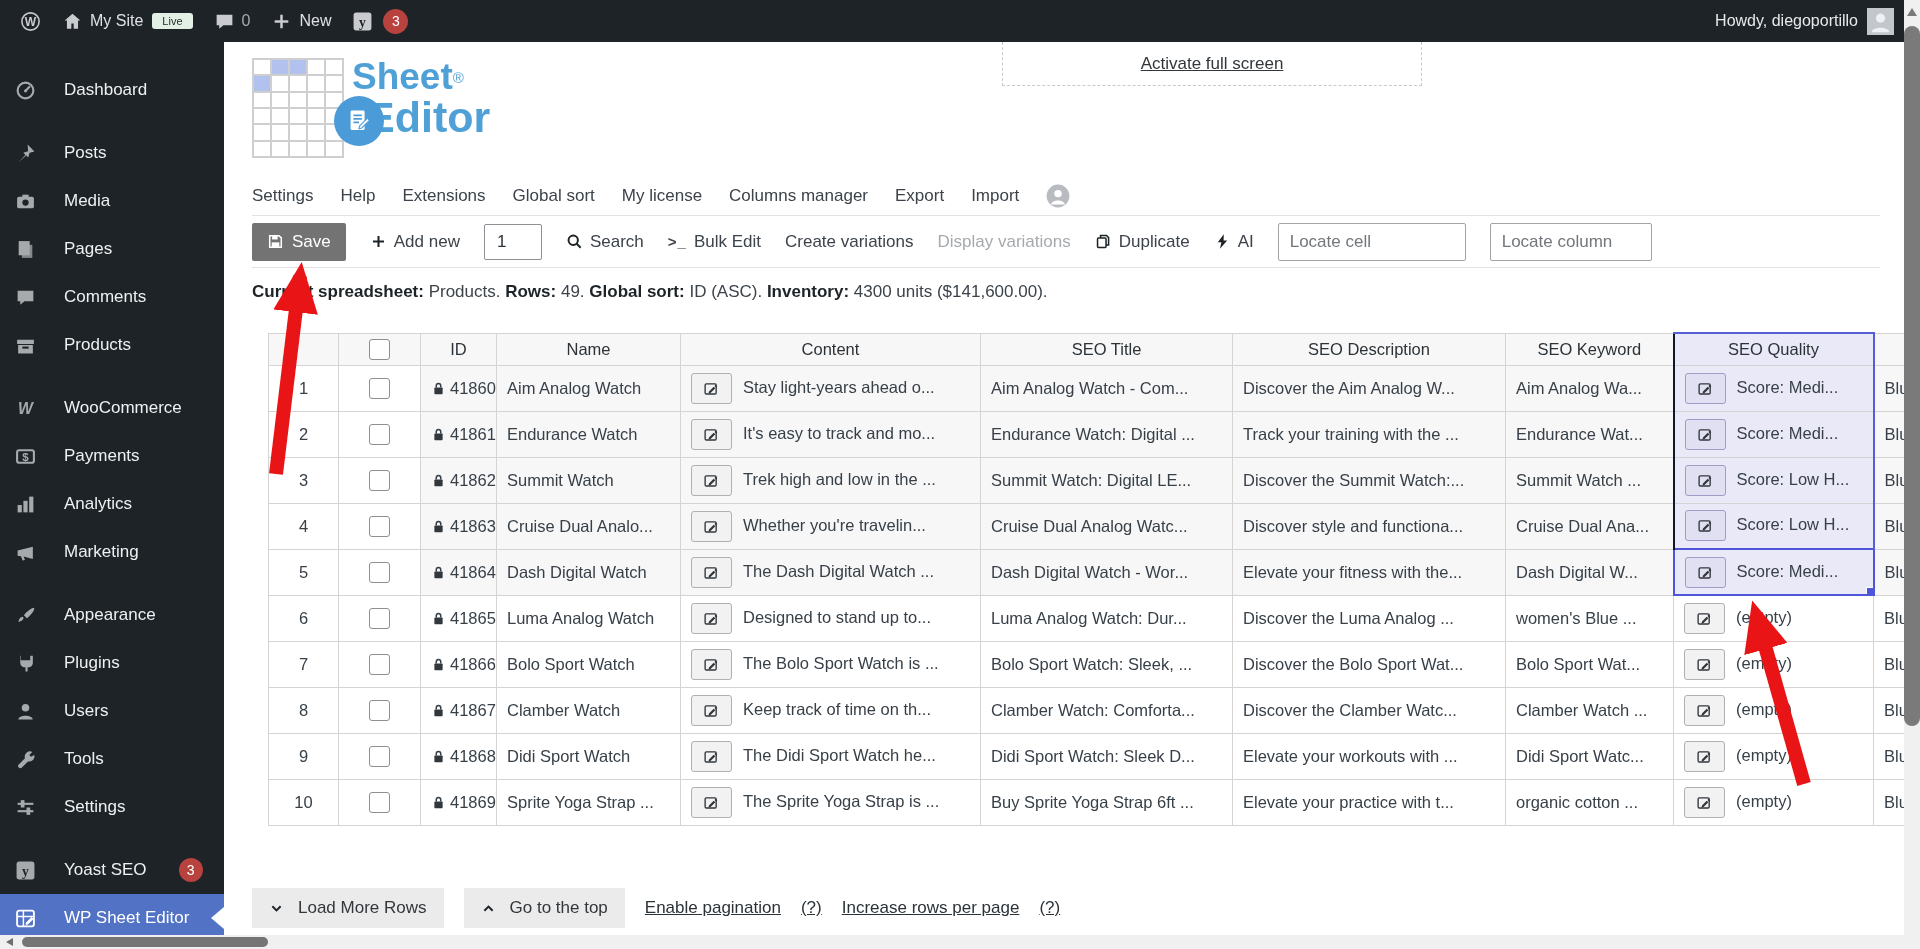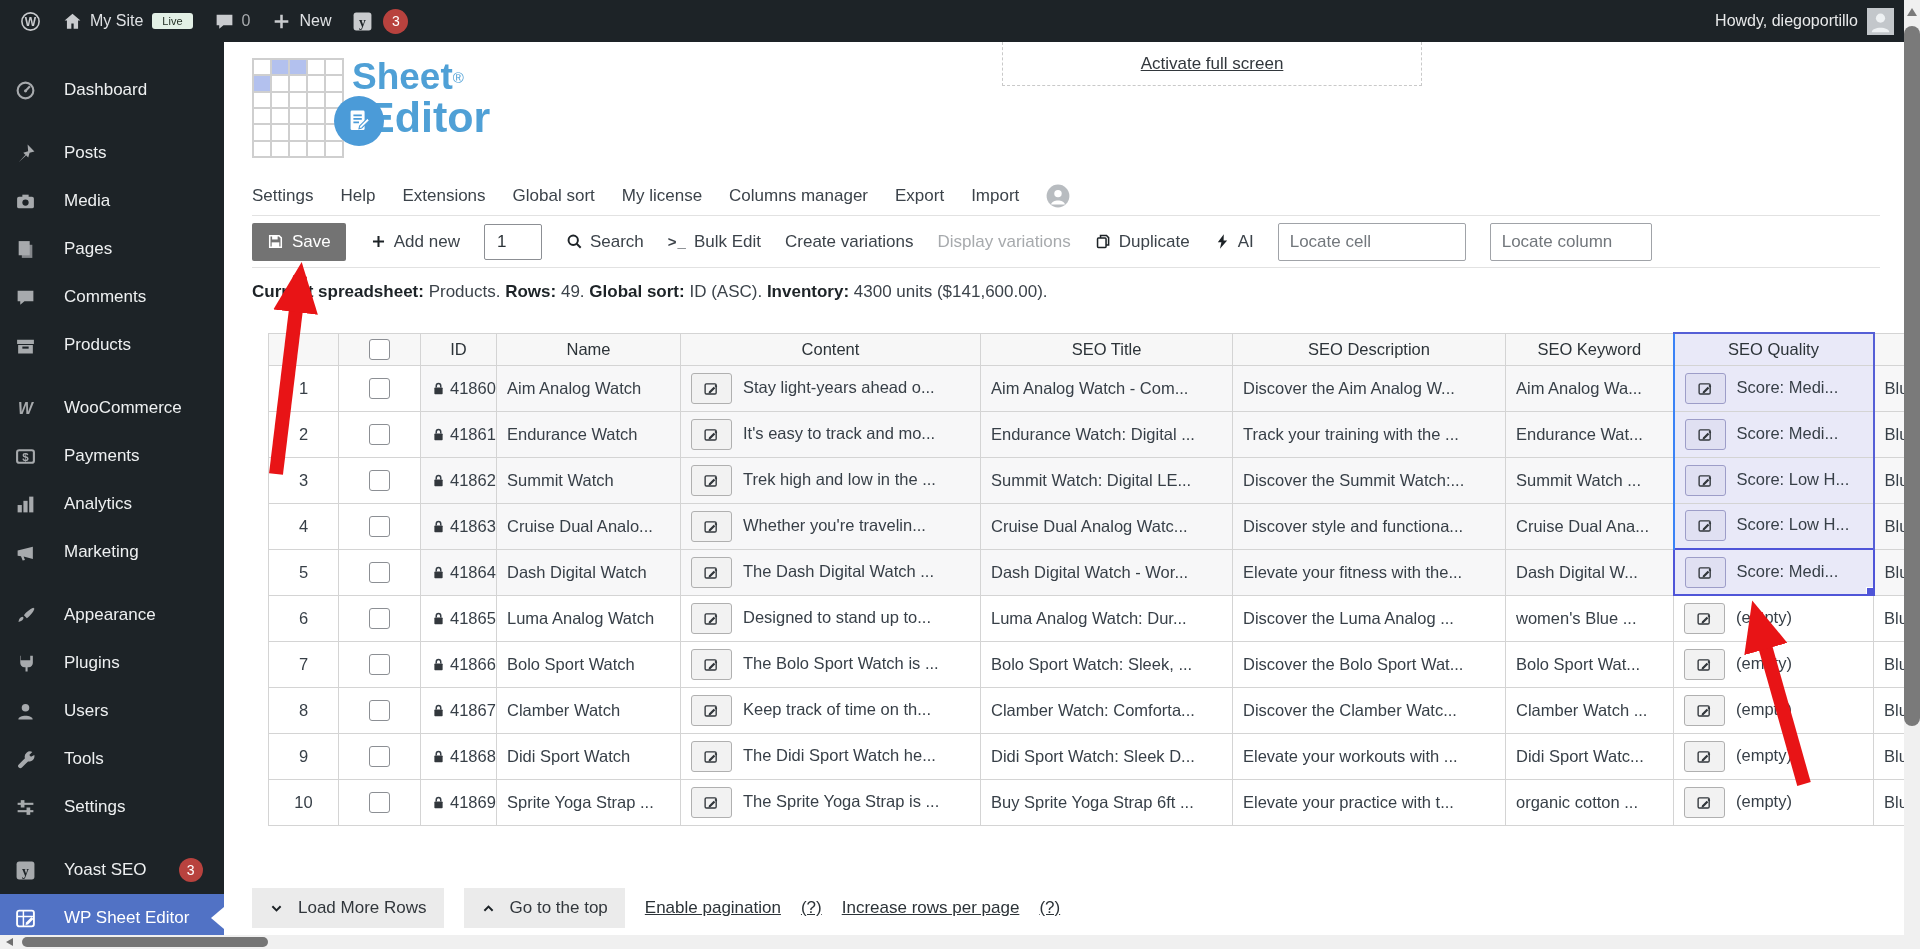--- a/index.html
+++ b/index.html
@@ -92,21 +92,21 @@
   .checkbox { display:inline-block; width:21px; height:21px; border:1px solid #8c8f94;
               border-radius:3px; background:#fff; vertical-align:middle; cursor:pointer; }
   .lock { width:15px; height:15px; fill:#32373c; vertical-align:-2px; margin-right:4px; }
   .edit-btn { display:inline-flex; align-items:center; justify-content:center; width:41px; height:31px;
               border:1px solid #b0b0b0; border-radius:3px; background:#f2f2f2; margin-right:11px;
               vertical-align:middle; cursor:pointer; }
   .edit-btn svg { width:17px; height:17px; color:#32373c; fill:#32373c; }
   tr.hl td.c-name, tr.hl td.c-content, tr.hl td.c-title, tr.hl td.c-desc, tr.hl td.c-kw,
   tr.hl td.c-id, tr.hl td.c-last { background:#f7f7f8; }
   td.c-quality { position:relative; }
-  th.sel-col, td.sel { background:#e9e9f8 !important; border-left:2px solid #3b82f6;
+  th.sel-col, td.sel { background:#e9e9f8 !important; border-left:2px solid #0f172a;
                        border-right:2px solid #555fd6; }
   th.sel-col { border-top:2px solid #555fd6; }
   td.sel .edit-btn { background:#e0e0f2; border-color:#9d9dc8; }
   td.sel.active { border:2px solid #4f55d8; }
   td.sel.active::after { content:''; position:absolute; right:-4px; bottom:-4px; width:9px; height:9px;
                          background:#4f55d8; border:1px solid #fff; z-index:5; }
 
   
   .footer-row { position:absolute; left:28px; top:846px; display:flex; align-items:center; gap:20px;
                 font-size:17px; color:#2c3338; }

